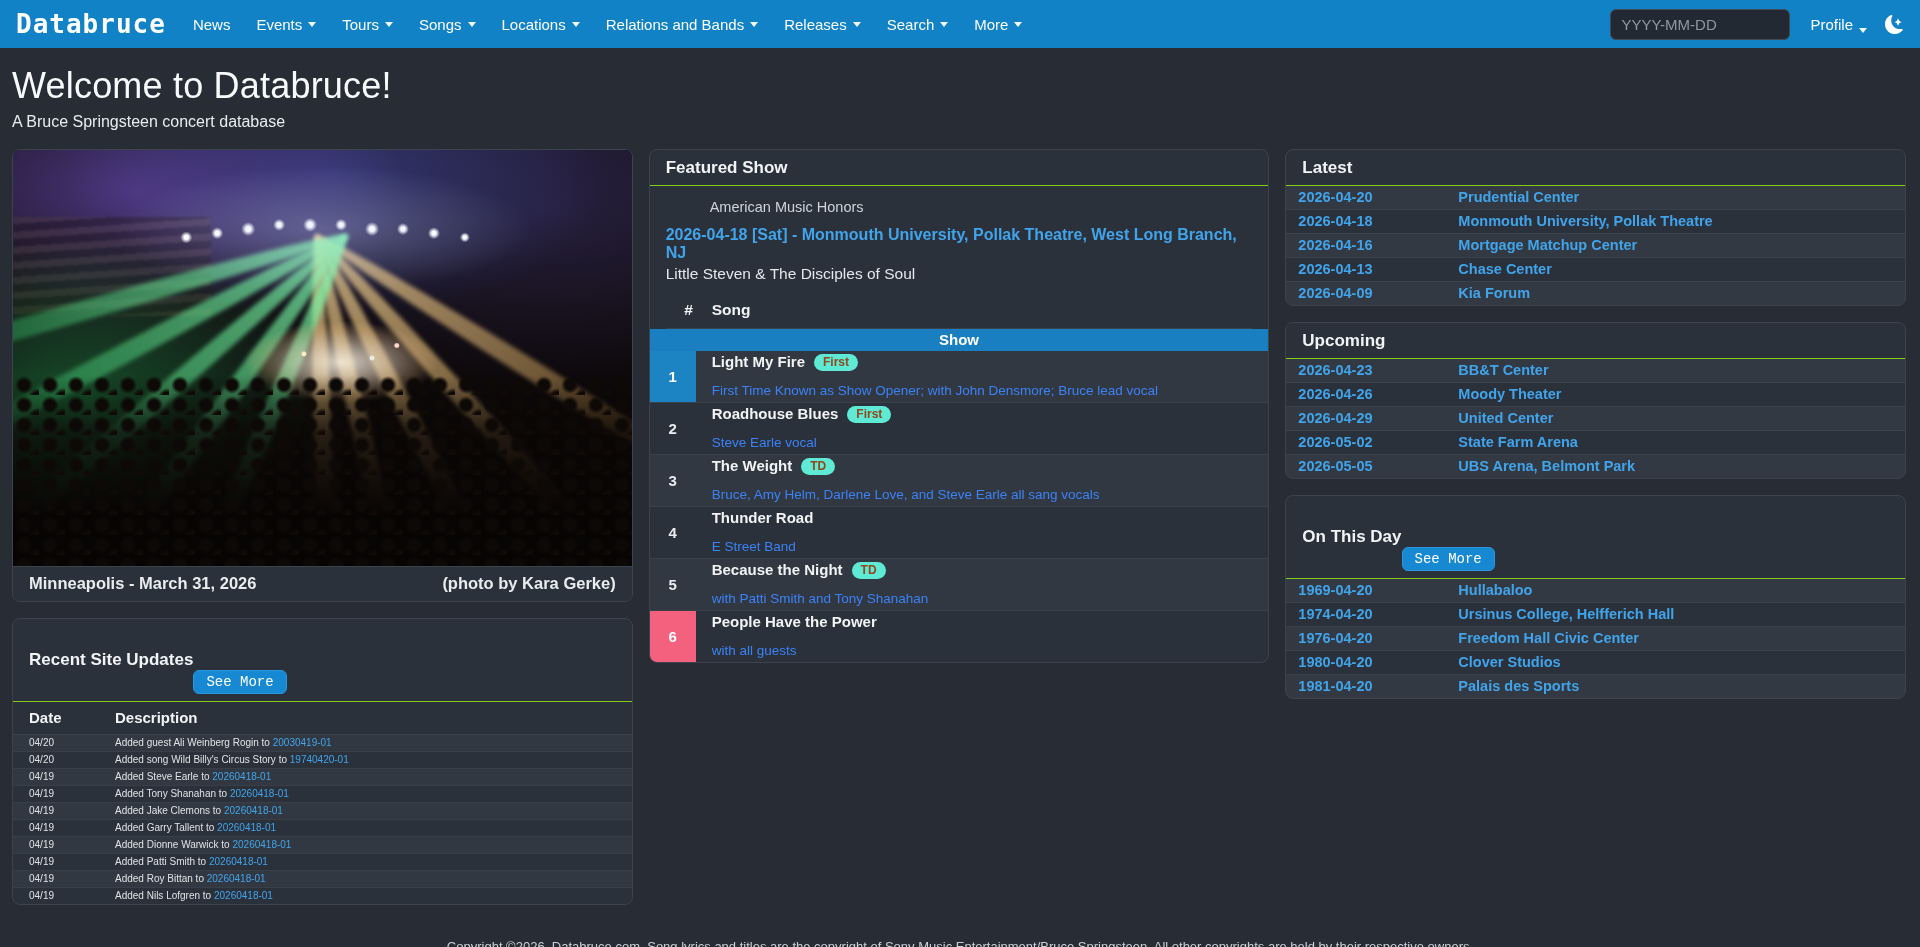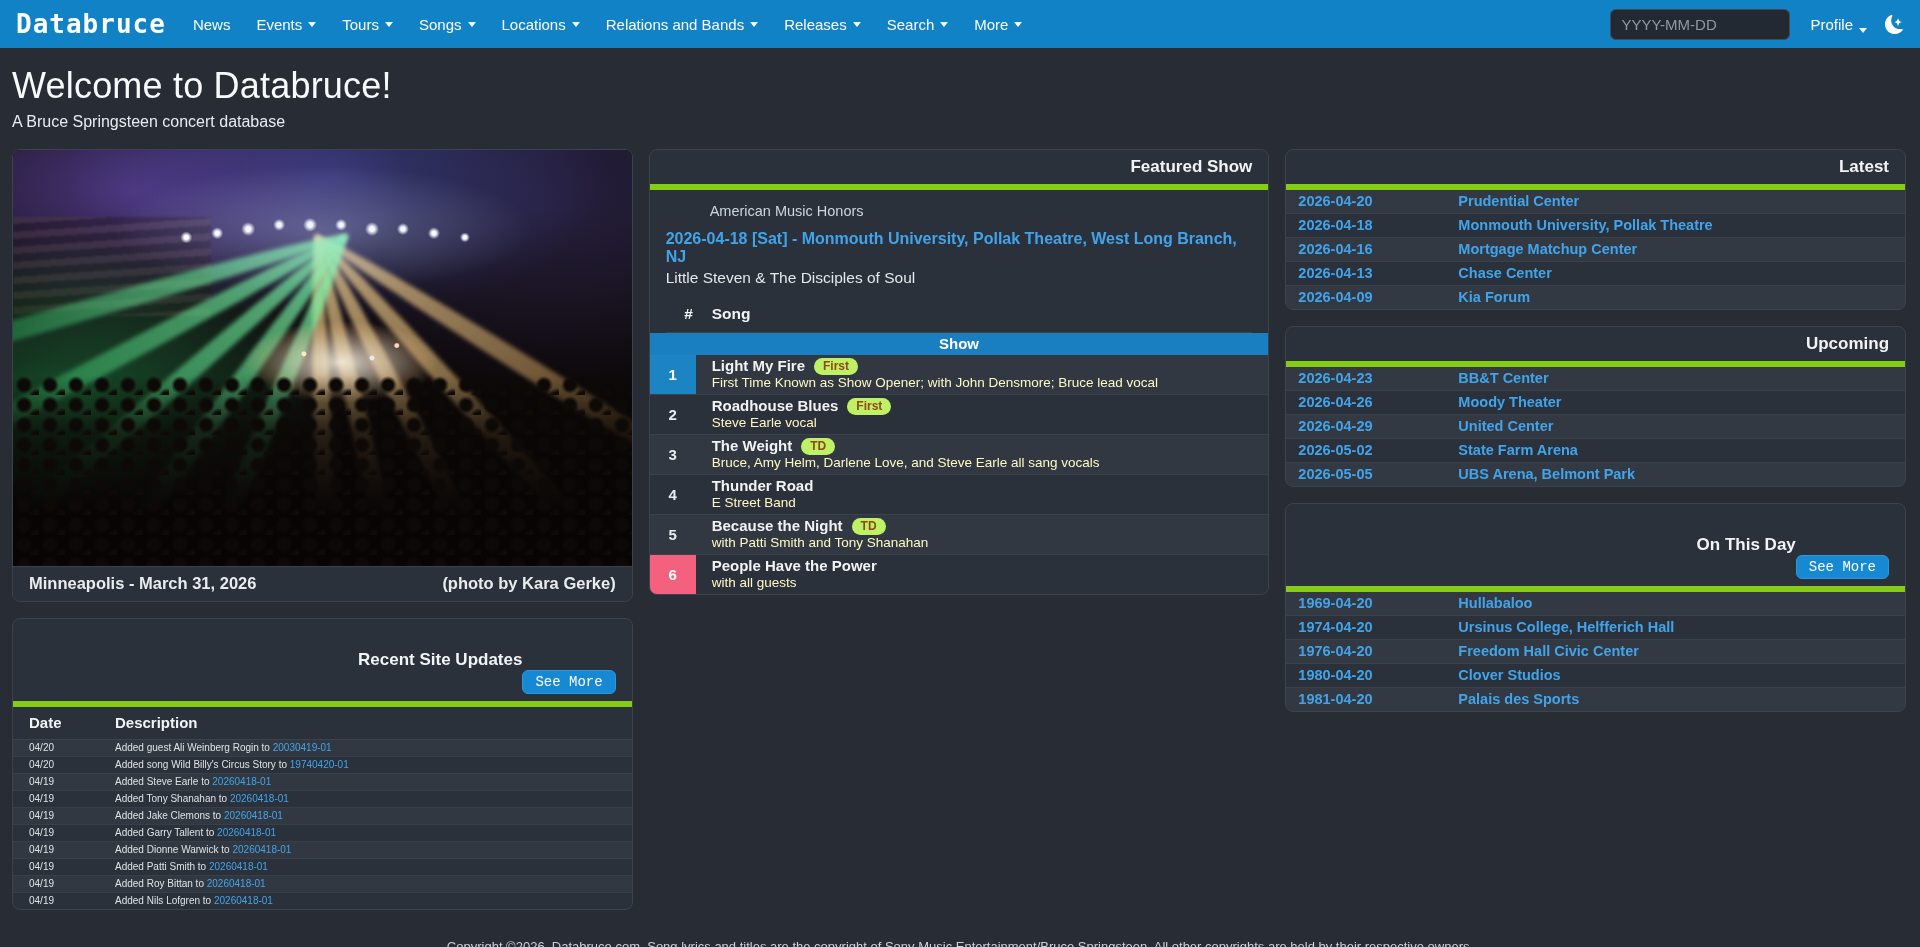--- a/index.html
+++ b/index.html
@@ -40,22 +40,22 @@
 
   
   .page { padding:0 14px 0 12px; }
   .page-title { font-size:36px; font-weight:500; color:#f8f9fa; margin:17px 0 6px; letter-spacing:.2px; }
   .page-subtitle { font-size:16px; color:#e9ecef; margin-bottom:18px; }
   .columns { display:flex; gap:16px; align-items:flex-start; }
   .col { flex:1; min-width:0; }
 
   .card { background:#2b313b; border:1px solid #3d434d; border-radius:8px; overflow:hidden; margin-bottom:16px; }
   .card-header {
-    padding:7px 16px; border-bottom:6px solid #84cc16; font-weight:700; font-size:17px;
-    color:#f1f3f5; display:flex; justify-content:flex-end; align-items:center; min-height:36px;
+    padding:7px 16px; border-bottom:1px solid #84cc16; font-weight:700; font-size:17px;
+    color:#f1f3f5; display:flex; justify-content:flex-start; align-items:center; min-height:36px;
   }
   .btn-primary {
     background:#1789d3; color:#fff; border:1px solid #2c97dd; border-radius:6px;
     padding:3px 12px; font-size:14px; font-family:Liberation Mono, monospace; cursor:pointer;margin-top:44px;
   }
 
   
   .photo { position:relative; height:416px; background:#0b0807; overflow:hidden; }
   .ph { position:absolute; inset:0; }
   .ph-base { background:
@@ -115,23 +115,23 @@
     font-size:15px; padding:2px 0 3px; }
   .song-row { display:flex; border-top:1px solid #3a414b; min-height:37px; }
   .song-row:first-child { border-top:none; }
   .song-row:nth-child(odd) { background:rgba(255,255,255,.035); }
   .song-num { width:46px; flex-shrink:0; display:flex; align-items:center; justify-content:center;
     font-weight:700; font-size:15px; color:#e9ecef; }
   .song-num.blue { background:#1d84c4; color:#fff; }
   .song-num.pink { background:#f4617f; color:#fff; }
   .song-body { padding:2px 10px 4px 16px; }
   .song-title { font-weight:700; font-size:15px; color:#f1f3f5; }
-  .badge-pill { display:inline-block; background:#bef264; color:#93461c; font-size:12px; font-weight:700;
+  .badge-pill { display:inline-block; background:#5eead4; color:#93461c; font-size:12px; font-weight:700;
     border-radius:10px; padding:1px 9px 2px; margin-left:9px; vertical-align:1px; }
-  .song-note { font-size:13.5px; color:#fef9c3; }
+  .song-note { font-size:13.5px; color:#3b82f6;margin-top:12px; }
 
   
   .ev-row { display:flex; padding:3px 12px 4px; border-top:1px solid #3a414b; font-size:14.5px; }
   .ev-row:first-child { border-top:none; }
   .ev-row:nth-child(odd) { background:rgba(255,255,255,.04); }
   .ev-date { width:160px; flex-shrink:0; font-weight:700; }
   .ev-venue { font-weight:700; }
 
   
   .upd-head { display:flex; font-weight:700; font-size:15px; color:#f1f3f5;

